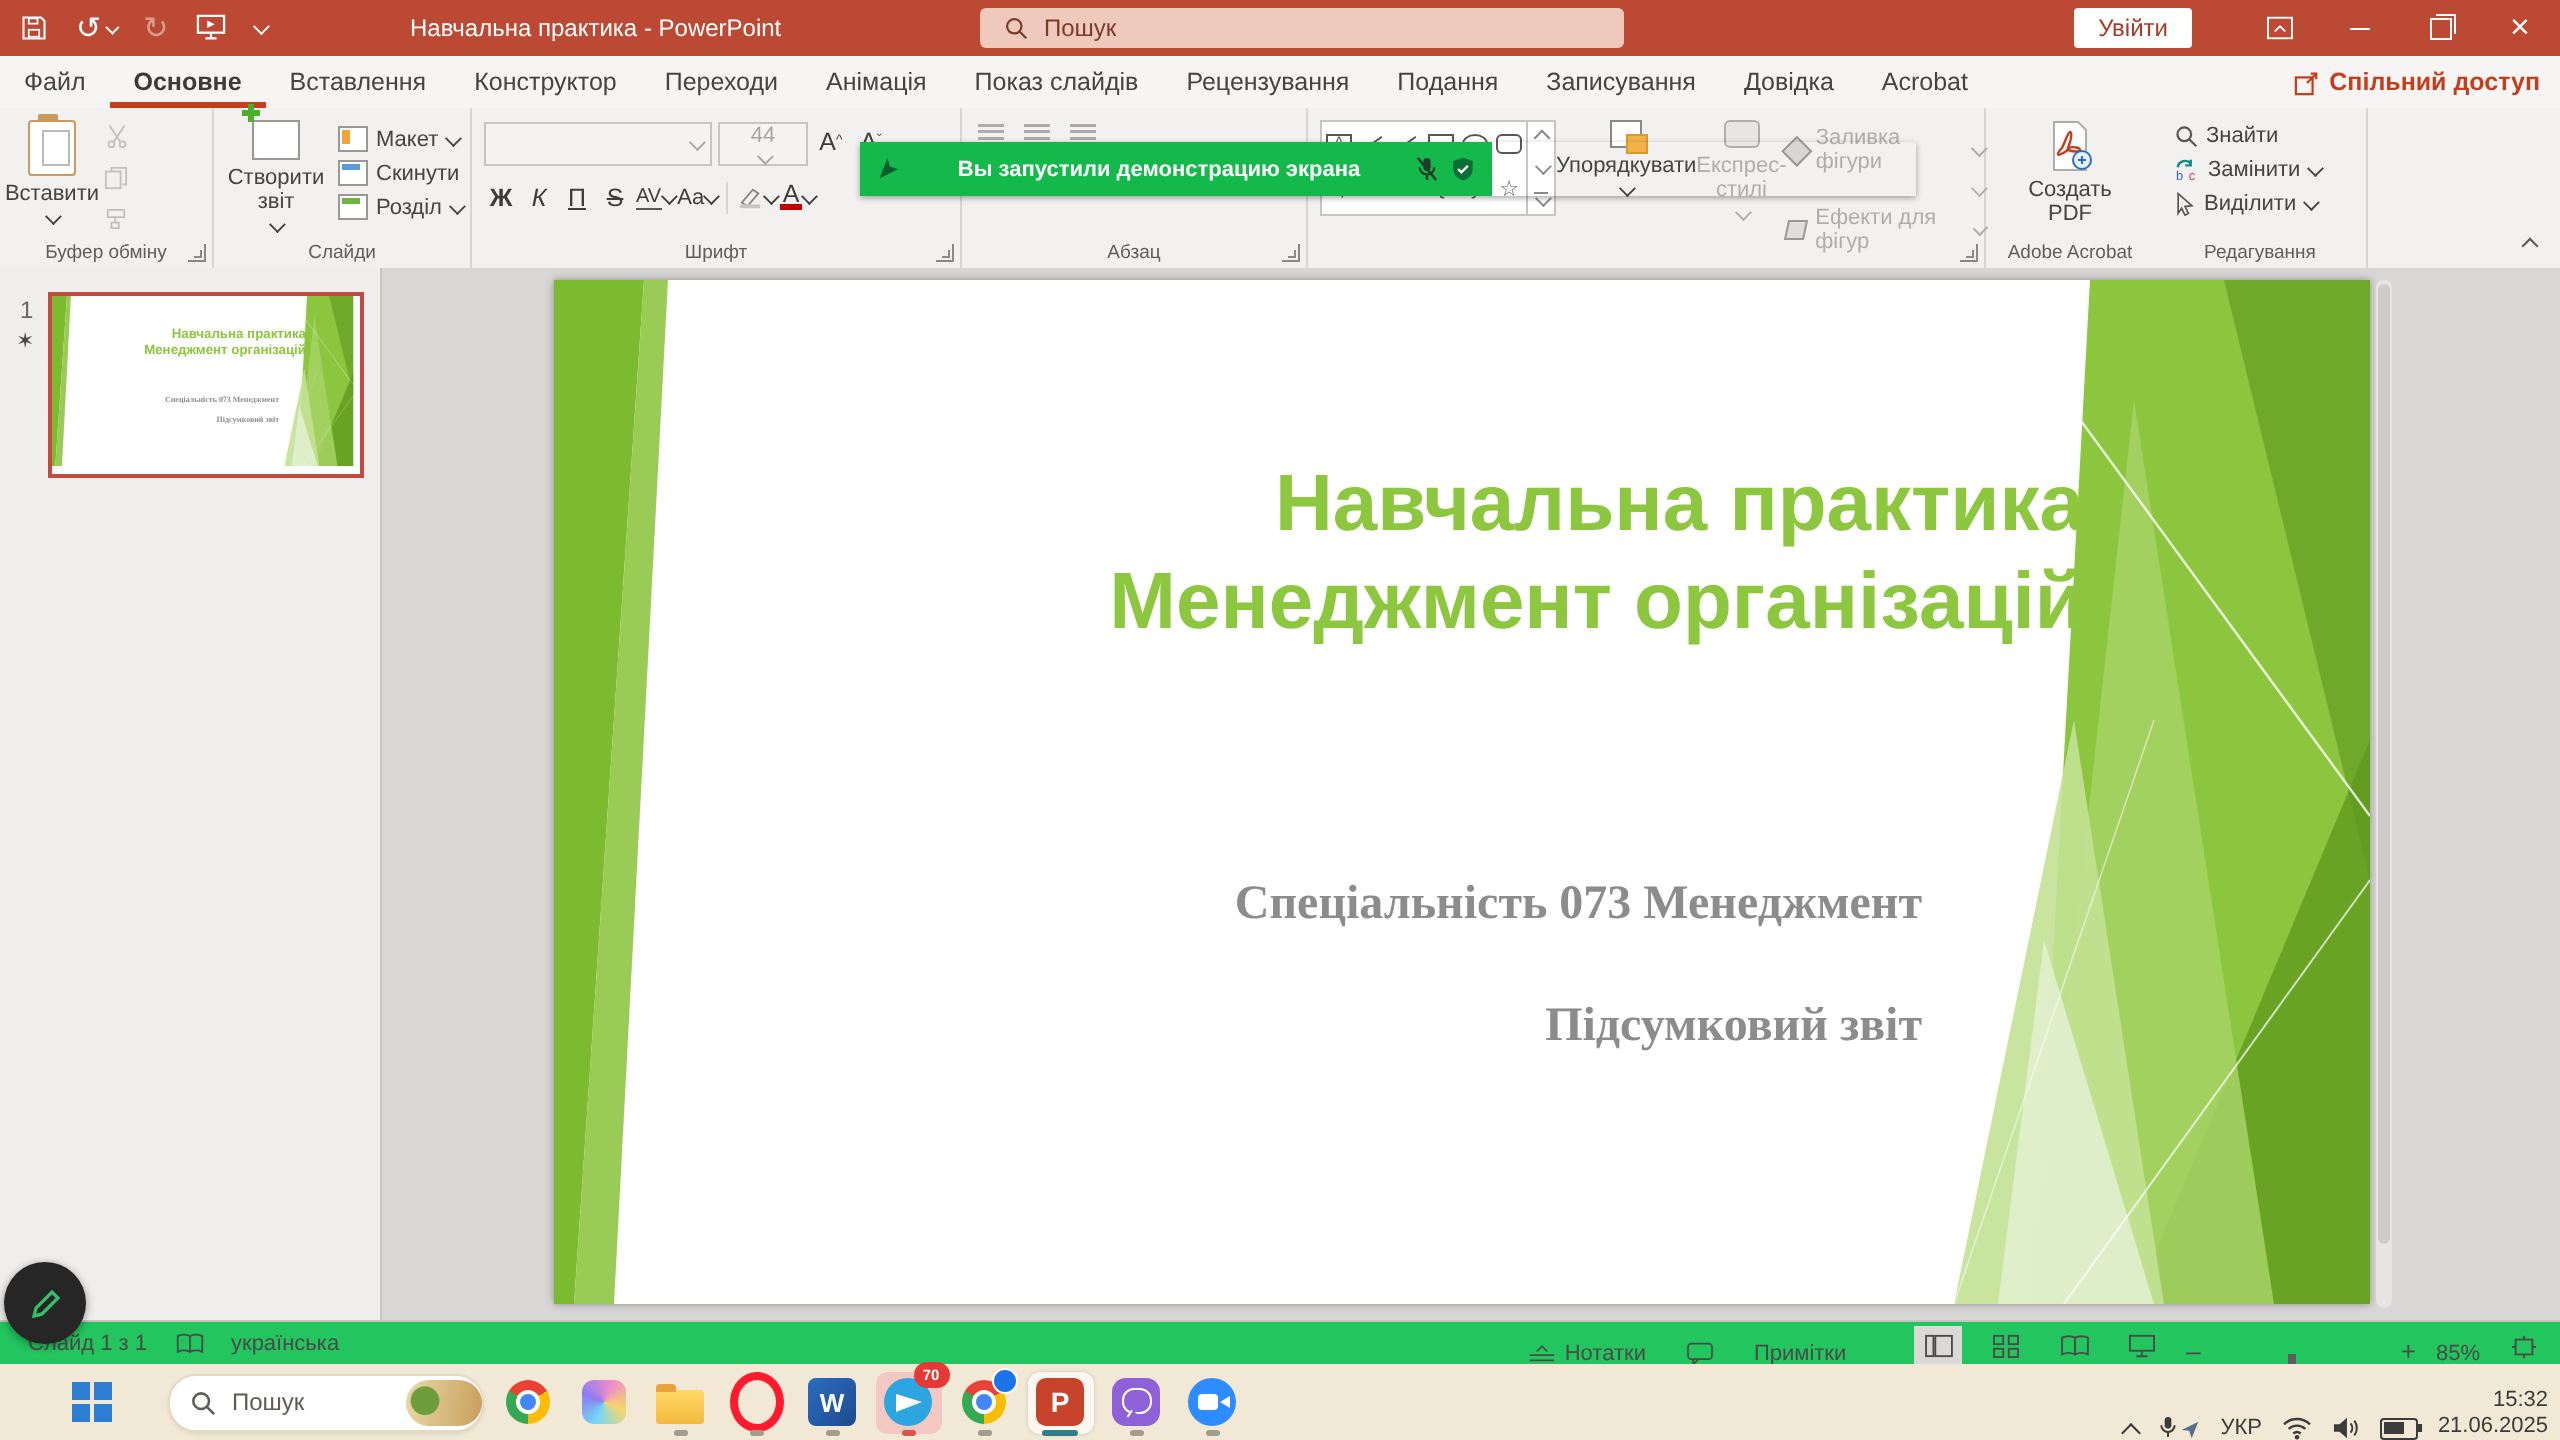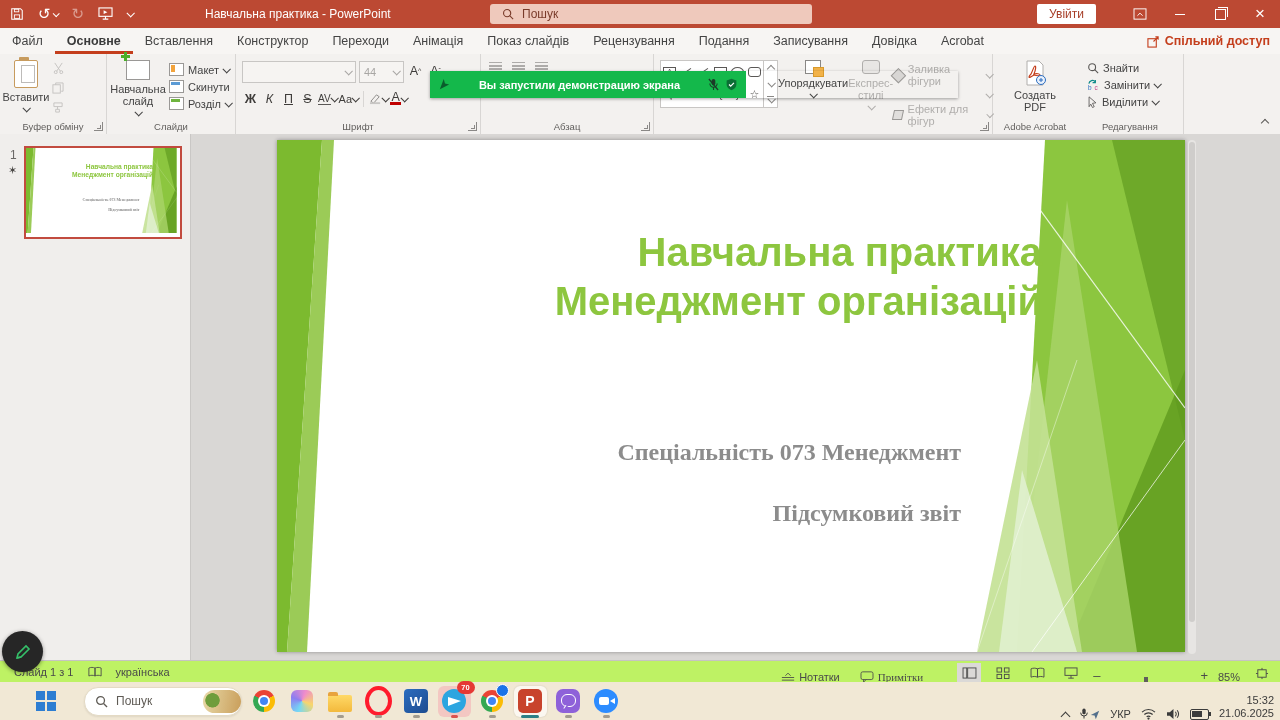--- a/index.html
+++ b/index.html
@@ -86,21 +86,21 @@
   .vscroll{position:absolute;right:84px;top:6px;width:8px;height:514px;background:#e7e5e3;border-radius:4px;}
   .vscroll .vthumb{position:absolute;left:1px;top:2px;width:6px;height:480px;background:#cfcdcb;border-radius:3px;}
   
   .slide-surface{position:relative;width:908px;height:512px;background:#fff;}
   .canvas-slide{position:absolute;left:277px;top:6px;box-shadow:0 0 4px rgba(0,0,0,.35);}
   .facets{position:absolute;left:0;top:0;}
   .s-title{position:absolute;top:88px;right:143px;text-align:right;font-weight:bold;font-size:40px;line-height:49px;color:#8dc63f;white-space:nowrap;}
   .s-sub1{position:absolute;top:299px;right:224px;font-family:"Liberation Serif",serif;font-weight:bold;font-size:24px;color:#8c8c8c;white-space:nowrap;}
   .s-sub2{position:absolute;top:360px;right:224px;font-family:"Liberation Serif",serif;font-weight:bold;font-size:24px;color:#8c8c8c;white-space:nowrap;}
   
-  .statusbar{position:absolute;left:0;top:660px;width:1280px;height:22px;background:#bef264;border-top:1px solid #c6c4c2;
+  .statusbar{position:absolute;left:0;top:660px;width:1280px;height:22px;background:#22c55e;border-top:1px solid #c6c4c2;
     display:flex;align-items:center;font-size:11px;color:#4a4a4a;}
   .sb-left{display:flex;align-items:center;gap:14px;padding-left:14px;}
   .sb-right{position:absolute;right:6px;top:0;height:22px;display:flex;align-items:flex-end;gap:10px;}
   .viewbtn{width:24px;height:20px;display:flex;align-items:center;justify-content:center;}
   .viewbtn.active{background:#dbd9d7;}
   .zoomtrack{position:relative;width:80px;height:1px;background:#8a8886;}
   .zoomthumb{position:absolute;left:34px;top:-5px;width:4px;height:11px;background:#605e5c;}
   
   .taskbar{position:absolute;left:0;top:682px;width:1280px;height:38px;background:#f1e8d5;display:flex;align-items:center;}
   .startbtn{margin-left:34px;width:24px;height:24px;display:flex;align-items:center;justify-content:center;}
@@ -247,21 +247,21 @@
         </div>
       </div>
       <span class="glabel">Буфер обміну</span>
       <span class="launcher"></span>
     </div>
 
     <div class="rgroup" style="width:128px;">
       <div style="display:flex;">
         <div class="bigbtn" style="width:62px;">
           <span class="ns-ic"></span>
-          <span style="text-align:center;line-height:12px;">Навчальна слайд</span>
+          <span style="text-align:center;line-height:12px;">Створити звіт</span>
             <span class="chev"></span>
         </div>
         <div style="display:flex;flex-direction:column;gap:4px;padding-top:9px;font-size:11px;">
           <span class="smallrow">
               <span class="mini-ic layout"></span>
               <span>Макет</span>
               <span class="chev"></span>
             </span>
           <span class="smallrow">
               <span class="mini-ic reset"></span>
@@ -276,21 +276,21 @@
       </div>
       <span class="glabel">Слайди</span>
     </div>
 
     <div class="rgroup" style="width:244px;">
       <div style="display:flex;gap:3px;padding:7px 0 0 6px;">
         <span class="combo" style="width:104px;">
             <span></span>
             <span class="chev"></span>
           </span>
-        <span class="combo" style="width:35px;">
+        <span class="combo" style="width:35px;flex-direction:column;">
             <span>44</span>
             <span class="chev"></span>
           </span>
         <span class="fmtbtn">A<sup style="font-size:7px;">^</sup></span>
         <span class="fmtbtn">A<sub style="font-size:7px;">ˇ</sub></span>
       </div>
       <div style="display:flex;gap:2px;padding:6px 0 0 6px;align-items:center;">
         <span class="fmtbtn" style="font-weight:bold;">Ж</span>
         <span class="fmtbtn" style="font-style:italic;">К</span>
         <span class="fmtbtn" style="text-decoration:underline;">П</span>
@@ -525,21 +525,21 @@
       <span>українська</span>
     </div>
     <div class="sb-right">
       <span style="display:flex;align-items:center;gap:4px;">
         <svg width="14" height="11" viewBox="0 0 16 12">
             <path d="M5 4l3-3 3 3" fill="none" stroke="#4a4a4a"></path>
             <path d="M1 6h14M1 9h14M1 12h14" stroke="#4a4a4a"></path>
           </svg>
         <span>Нотатки</span>
         </span>
-      <span style="display:flex;align-items:center;gap:4px;margin-left:10px;font-family:Liberation Serif, serif;">
+      <span style="display:flex;align-items:center;gap:20px;margin-left:10px;">
         <svg width="14" height="12" viewBox="0 0 16 14">
             <rect x="1" y="1" width="14" height="9" rx="2" fill="none" stroke="#4a4a4a"></rect>
             <path d="M4 10l0 3 3-3" fill="none" stroke="#4a4a4a"></path>
           </svg>
         <span>Примітки</span>
         </span>
       <span style="width:14px;"></span>
       <span class="viewbtn active">
           <svg width="15" height="12" viewBox="0 0 16 13">
             <rect x="1" y="1" width="4" height="11" fill="none" stroke="#4a4a4a"></rect>

